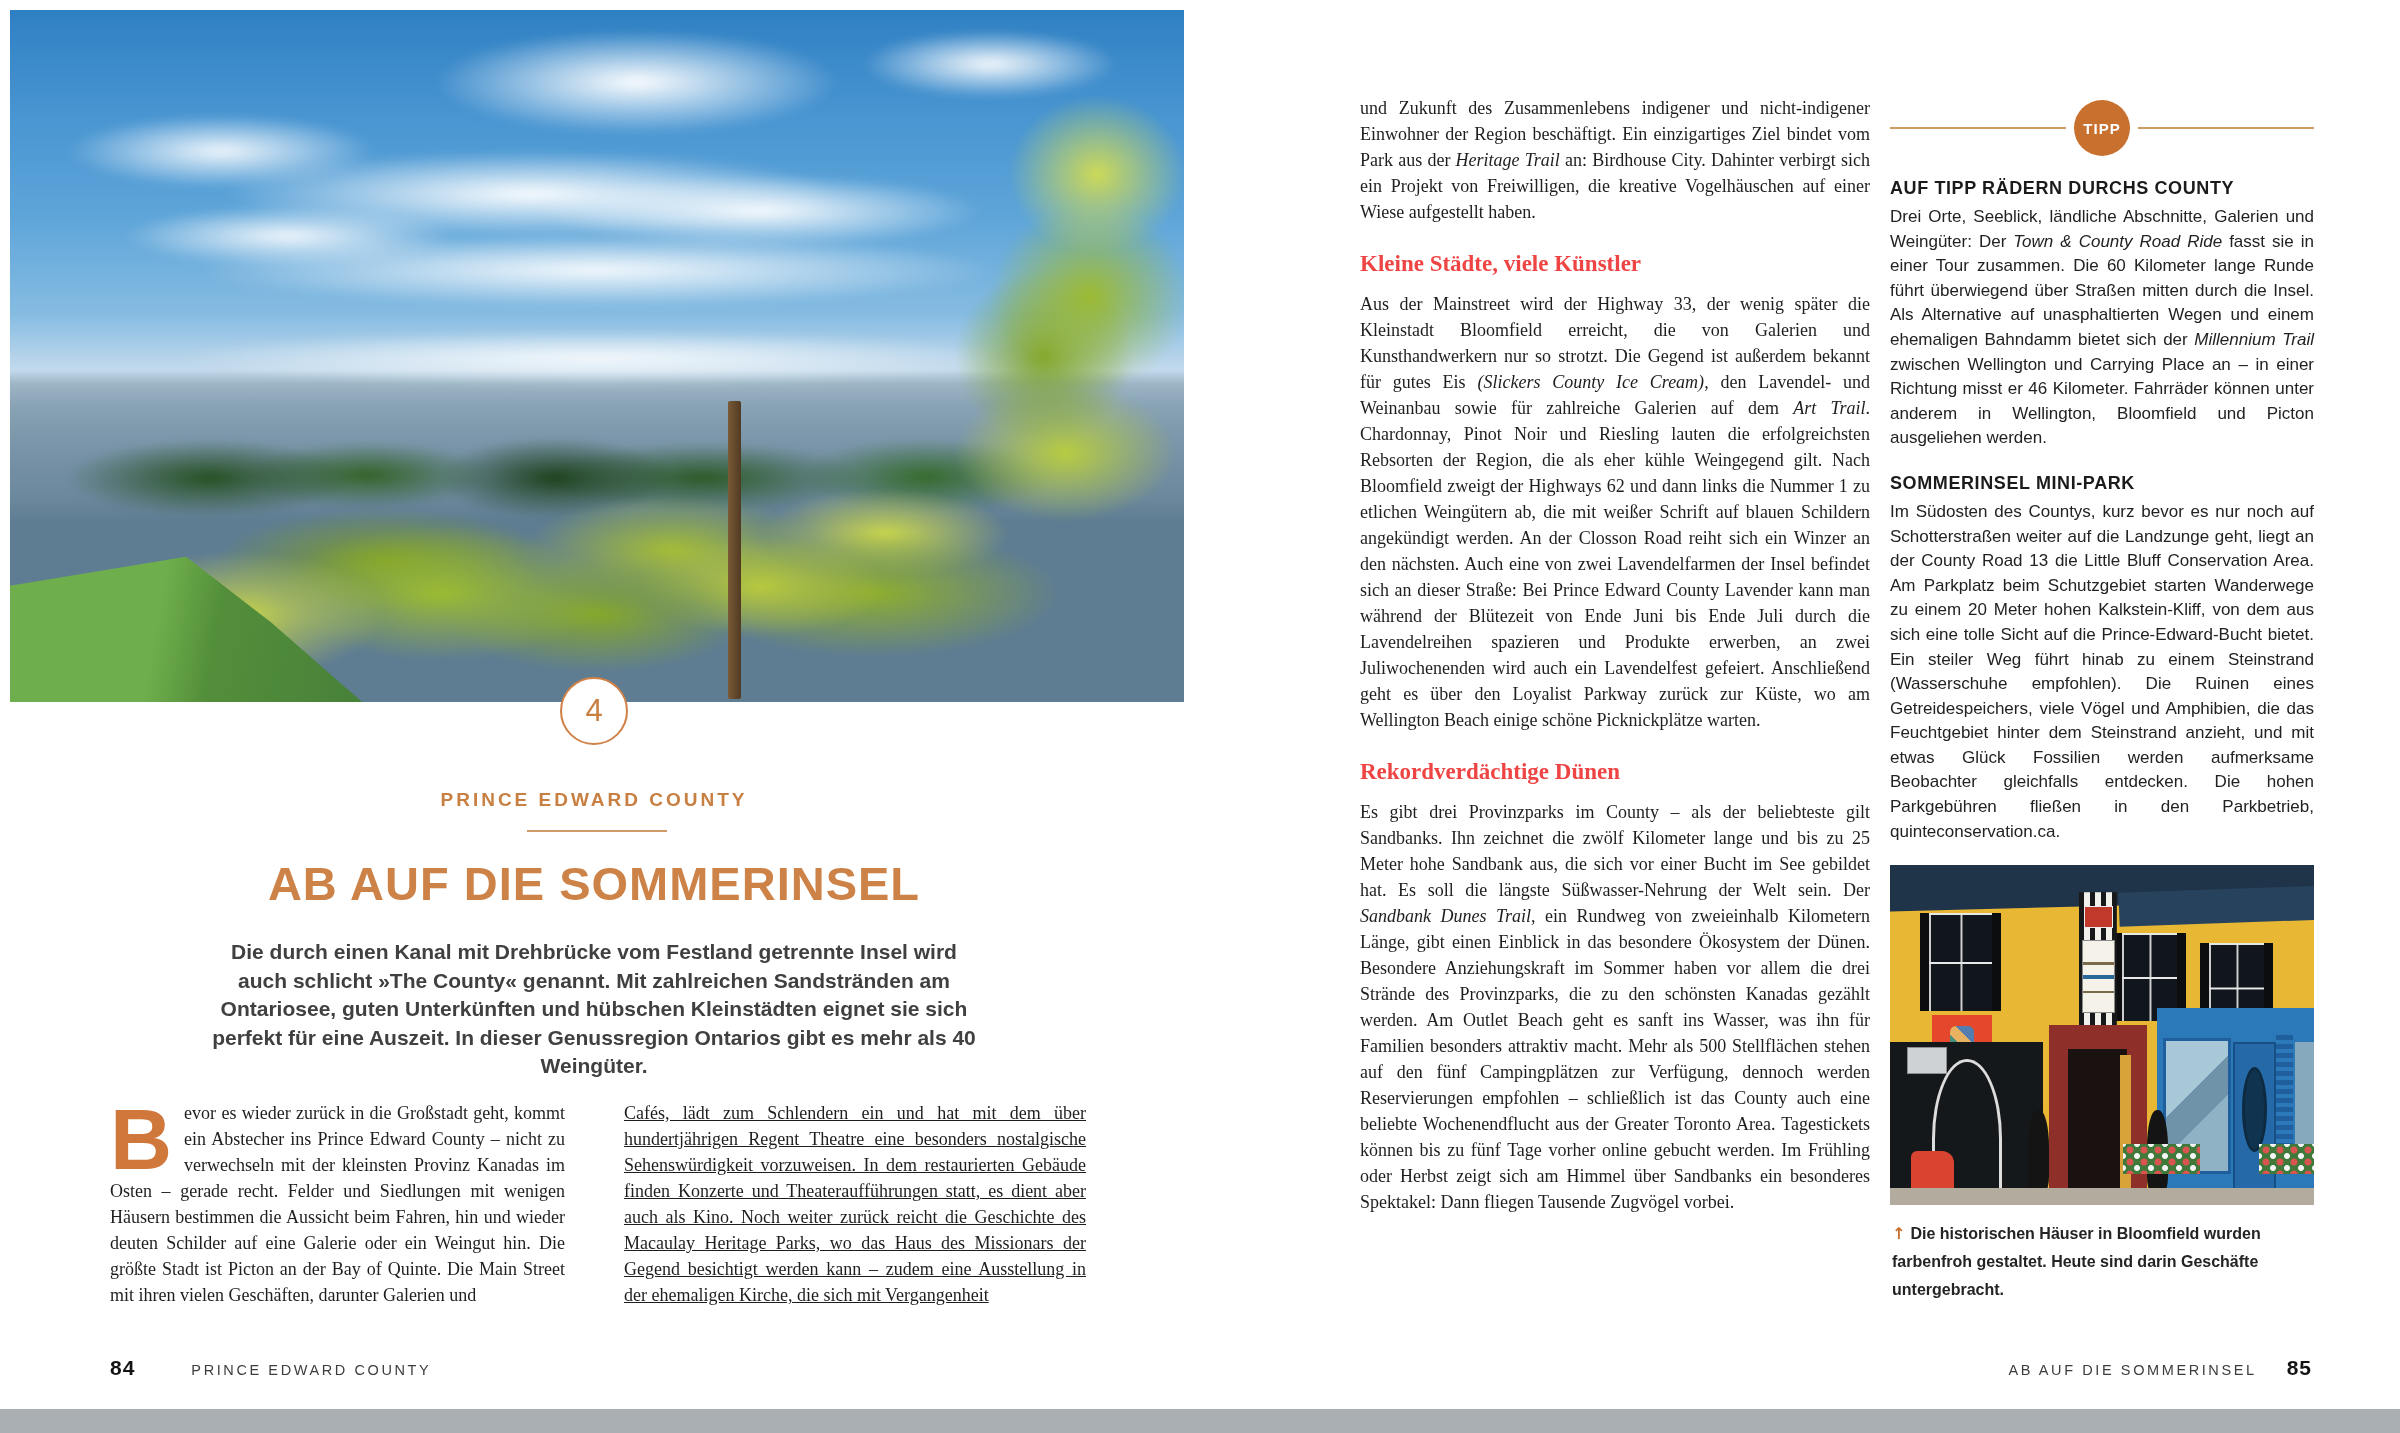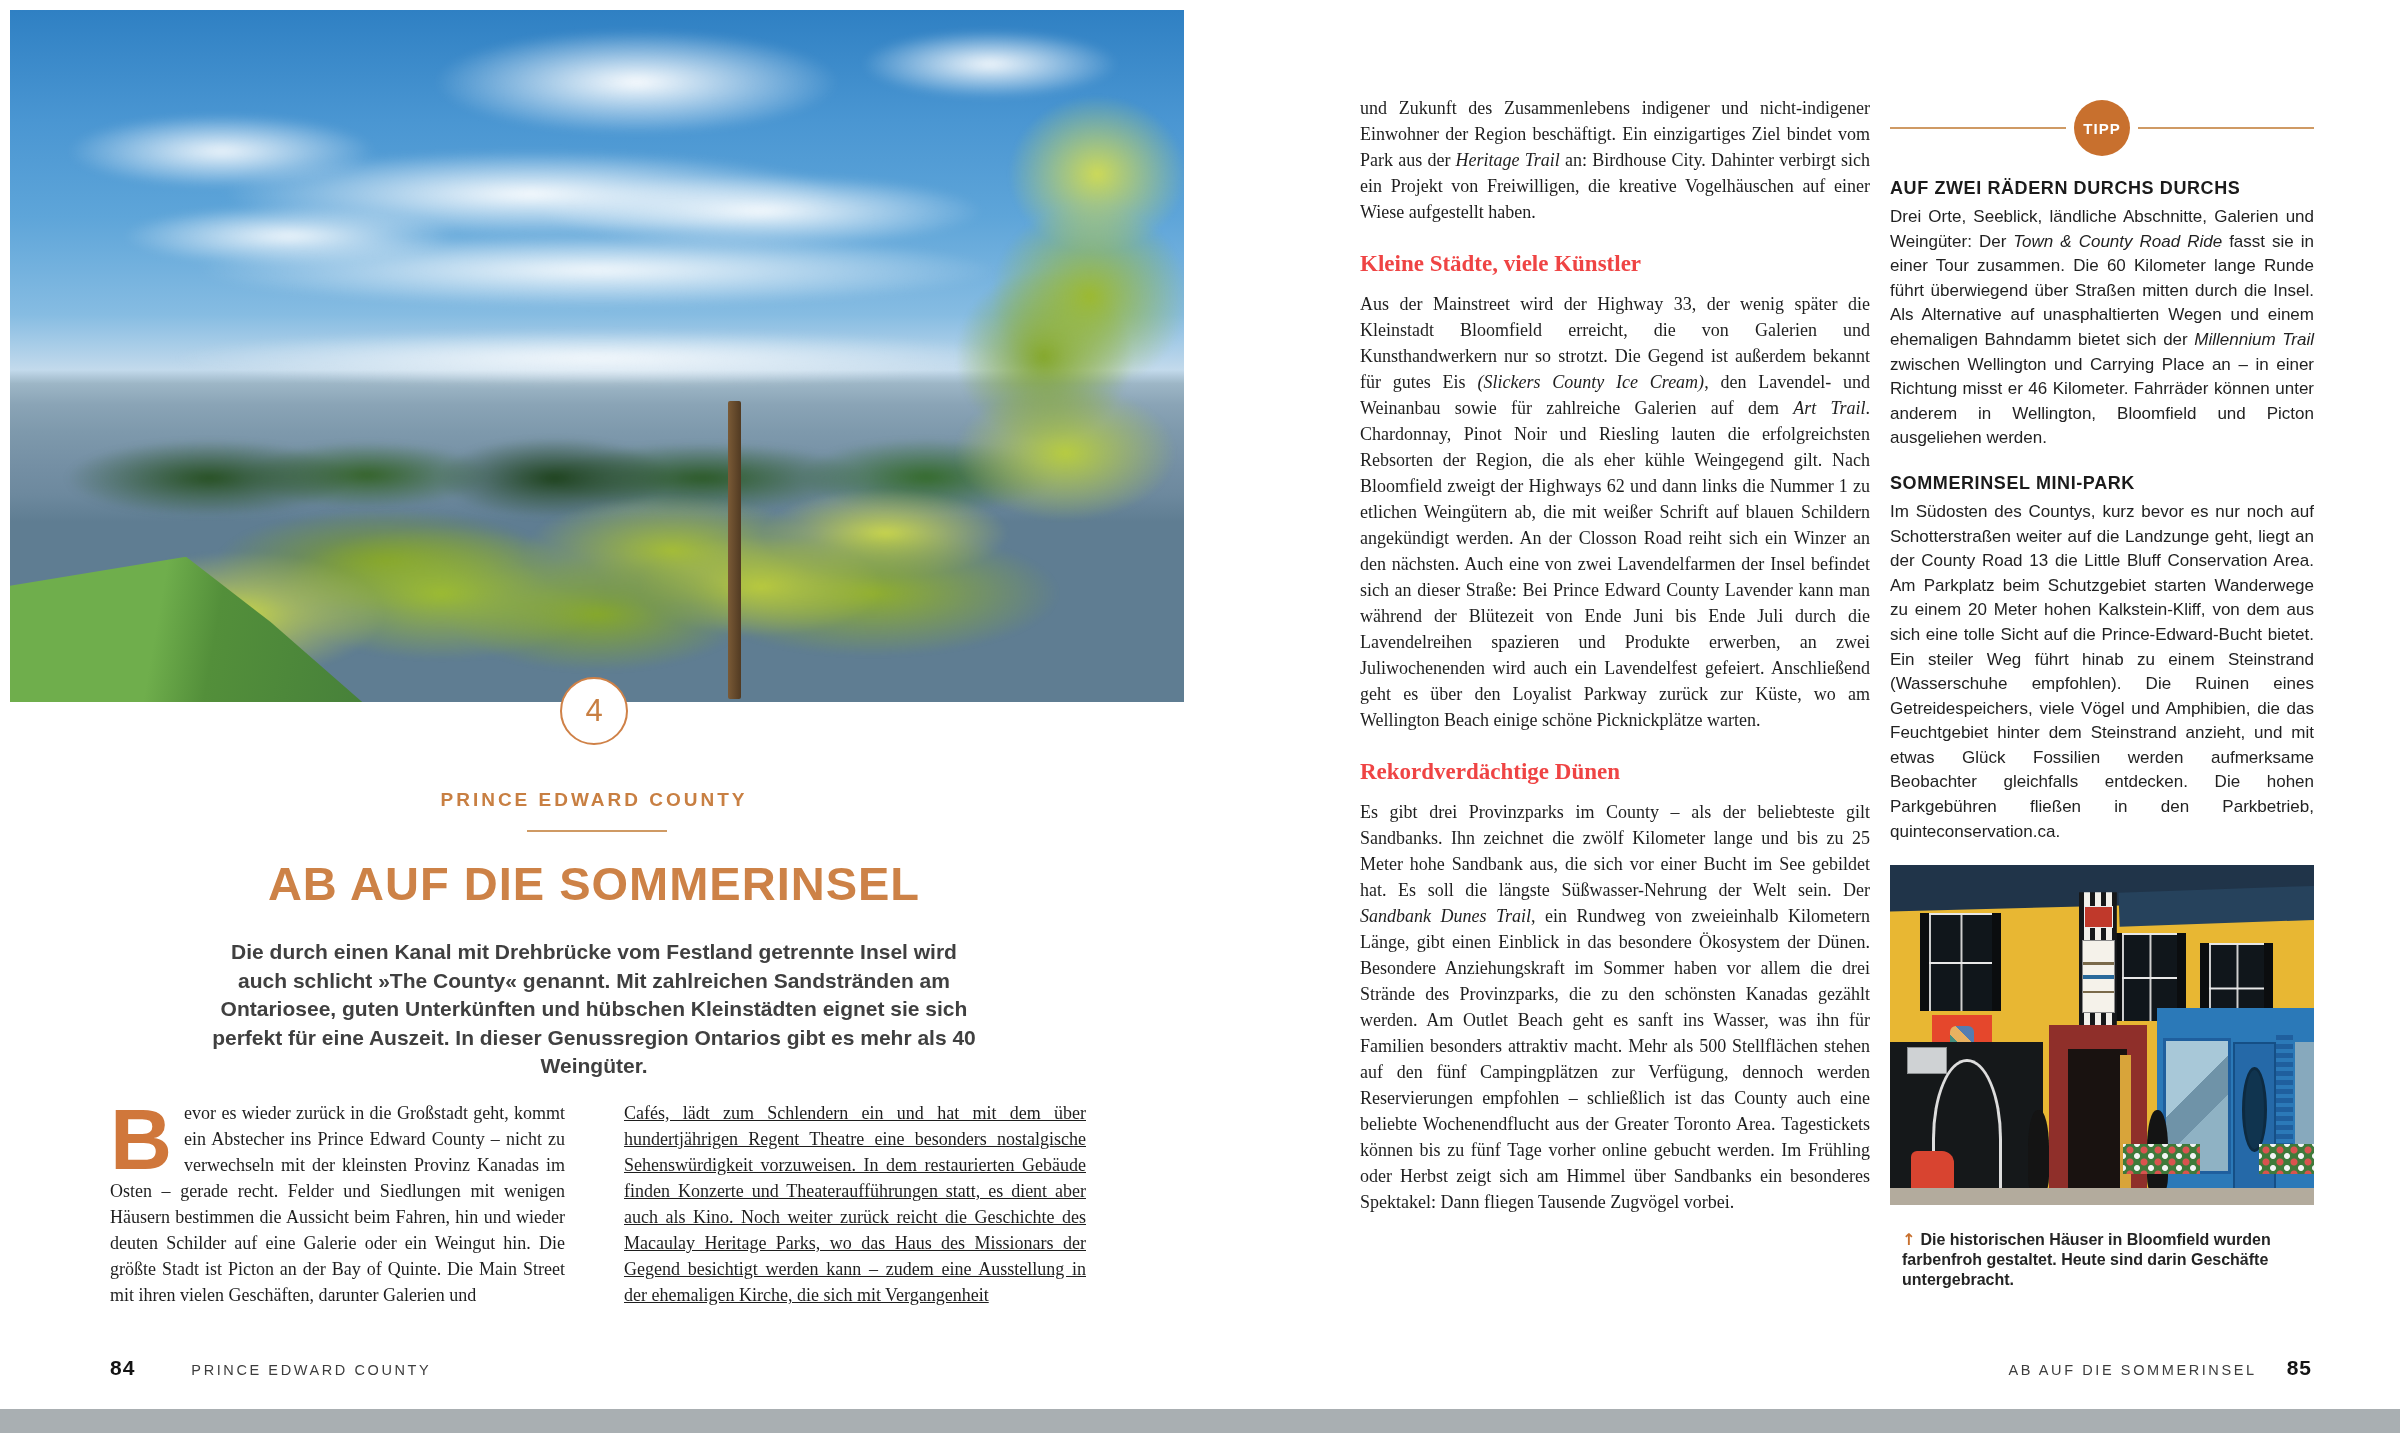--- a/index.html
+++ b/index.html
@@ -128,21 +128,21 @@
   .sh-urn2{left:60.5%;top:72%;width:5%;height:24%;background:#141414;border-radius:45% 45% 18% 18%;}
   .sh-flowers1{left:55%;top:82%;width:18%;height:9%;
     background:radial-gradient(circle,#d9534f 3px,transparent 4px) 0 0/14px 12px,
                radial-gradient(circle,#f4f4f4 2.5px,transparent 3.5px) 7px 6px/14px 12px,#3f7a3a;}
   .sh-flowers2{left:87%;top:82%;width:13%;height:9%;
     background:radial-gradient(circle,#d9534f 3px,transparent 4px) 0 0/14px 12px,
                radial-gradient(circle,#f4f4f4 2.5px,transparent 3.5px) 7px 6px/14px 12px,#3f7a3a;}
   .sh-sidewalk{left:0;top:95%;width:100%;height:5%;background:#b3ab9d;}
   
   .captions{position:absolute;left:1890px;top:1218px;width:430px;}
-  .cap-line{margin:12px;font-size:16px;line-height:20px;font-weight:700;color:#242424;}
+  .cap-line{margin:2px;font-size:16px;line-height:28px;font-weight:700;color:#242424;}
   .cap-arrow{color:#c8702e;font-family:"DejaVu Sans",sans-serif;margin-right:5px;}
   
   .bottom-strip{position:absolute;left:0;top:1409px;width:2400px;height:24px;background:#a9afb2;}
 </style>
 </head>
 <body>
 
 <div class="photo-main">
   <div class="pm-sky"></div>
   <div class="pm-clouds"></div>
@@ -178,21 +178,21 @@
   <h2 class="rp-heading">Rekordverdächtige Dünen</h2>
   <p><span>Es gibt drei Provinzparks im County – als der beliebteste gilt Sandbanks. Ihn zeichnet die zwölf Kilometer lange und bis zu 25 Meter hohe Sandbank aus, die sich vor einer Bucht im See gebildet hat. Es soll die längste Süßwasser-Nehrung der Welt sein. Der </span><span style="font-style: italic;">Sandbank Dunes Trail</span><span>, ein Rundweg von zweieinhalb Kilometern Länge, gibt einen Einblick in das besondere Ökosystem der Dünen. Besondere Anziehungskraft im Sommer haben vor allem die drei Strände des Provinzparks, die zu den schönsten Kanadas gezählt werden. Am Outlet Beach geht es sanft ins Wasser, was ihn für Familien besonders attraktiv macht. Mehr als 500 Stellflächen stehen auf den fünf Campingplätzen zur Verfügung, dennoch werden Reservierungen empfohlen – schließlich ist das County auch eine beliebte Wochenendflucht aus der Greater Toronto Area. Tagestickets können bis zu fünf Tage vorher online gebucht werden. Im Frühling oder Herbst zeigt sich am Himmel über Sandbanks ein besonderes Spektakel: Dann fliegen Tausende Zugvögel vorbei.</span></p>
 </div>
 
 <div class="tip-box">
   <div class="tip-rule-row">
     <div class="rule"></div>
     <div class="tip-badge">TIPP</div>
     <div class="rule"></div>
   </div>
-  <h3 class="tip-heading">AUF ZWEI RÄDERN DURCHS DURCHS</h3>
+  <h3 class="tip-heading">AUF TIPP RÄDERN DURCHS COUNTY</h3>
   <p class="tip-text"><span>Drei Orte, Seeblick, ländliche Abschnitte, Galerien und Weingüter: Der </span><span style="font-style: italic;">Town &amp; County Road Ride</span><span> fasst sie in einer Tour zusammen. Die 60 Kilometer lange Runde führt überwiegend über Straßen mitten durch die Insel. Als Alternative auf unasphaltierten Wegen und einem ehemaligen Bahndamm bietet sich der </span><span style="font-style: italic;">Millennium Trail</span><span> zwischen Wellington und Carrying Place an – in einer Richtung misst er 46 Kilometer. Fahrräder können unter anderem in Wellington, Bloomfield und Picton ausgeliehen werden.</span></p>
   <h3 class="tip-heading">SOMMERINSEL MINI-PARK</h3>
   <p class="tip-text"><span>Im Südosten des Countys, kurz bevor es nur noch auf Schotterstraßen weiter auf die Landzunge geht, liegt an der County Road 13 die Little Bluff Conservation Area. Am Parkplatz beim Schutzgebiet starten Wanderwege zu einem 20 Meter hohen Kalkstein-Kliff, von dem aus sich eine tolle Sicht auf die Prince-Edward-Bucht bietet. Ein steiler Weg führt hinab zu einem Steinstrand (Wasserschuhe empfohlen). Die Ruinen eines Getreidespeichers, viele Vögel und Amphibien, die das Feuchtgebiet hinter dem Steinstrand anzieht, und mit etwas Glück Fossilien werden aufmerksame Beobachter gleichfalls entdecken. Die hohen Parkgebühren fließen in den Parkbetrieb, quinteconservation.ca.</span></p>
   <div class="tip-endrule"></div>
 </div>
 
 <div class="photo-shop">
   <div class="sh-roof"></div>
   <div class="sh-roof2"></div>
   <div class="sh-win sh-win1"></div>

